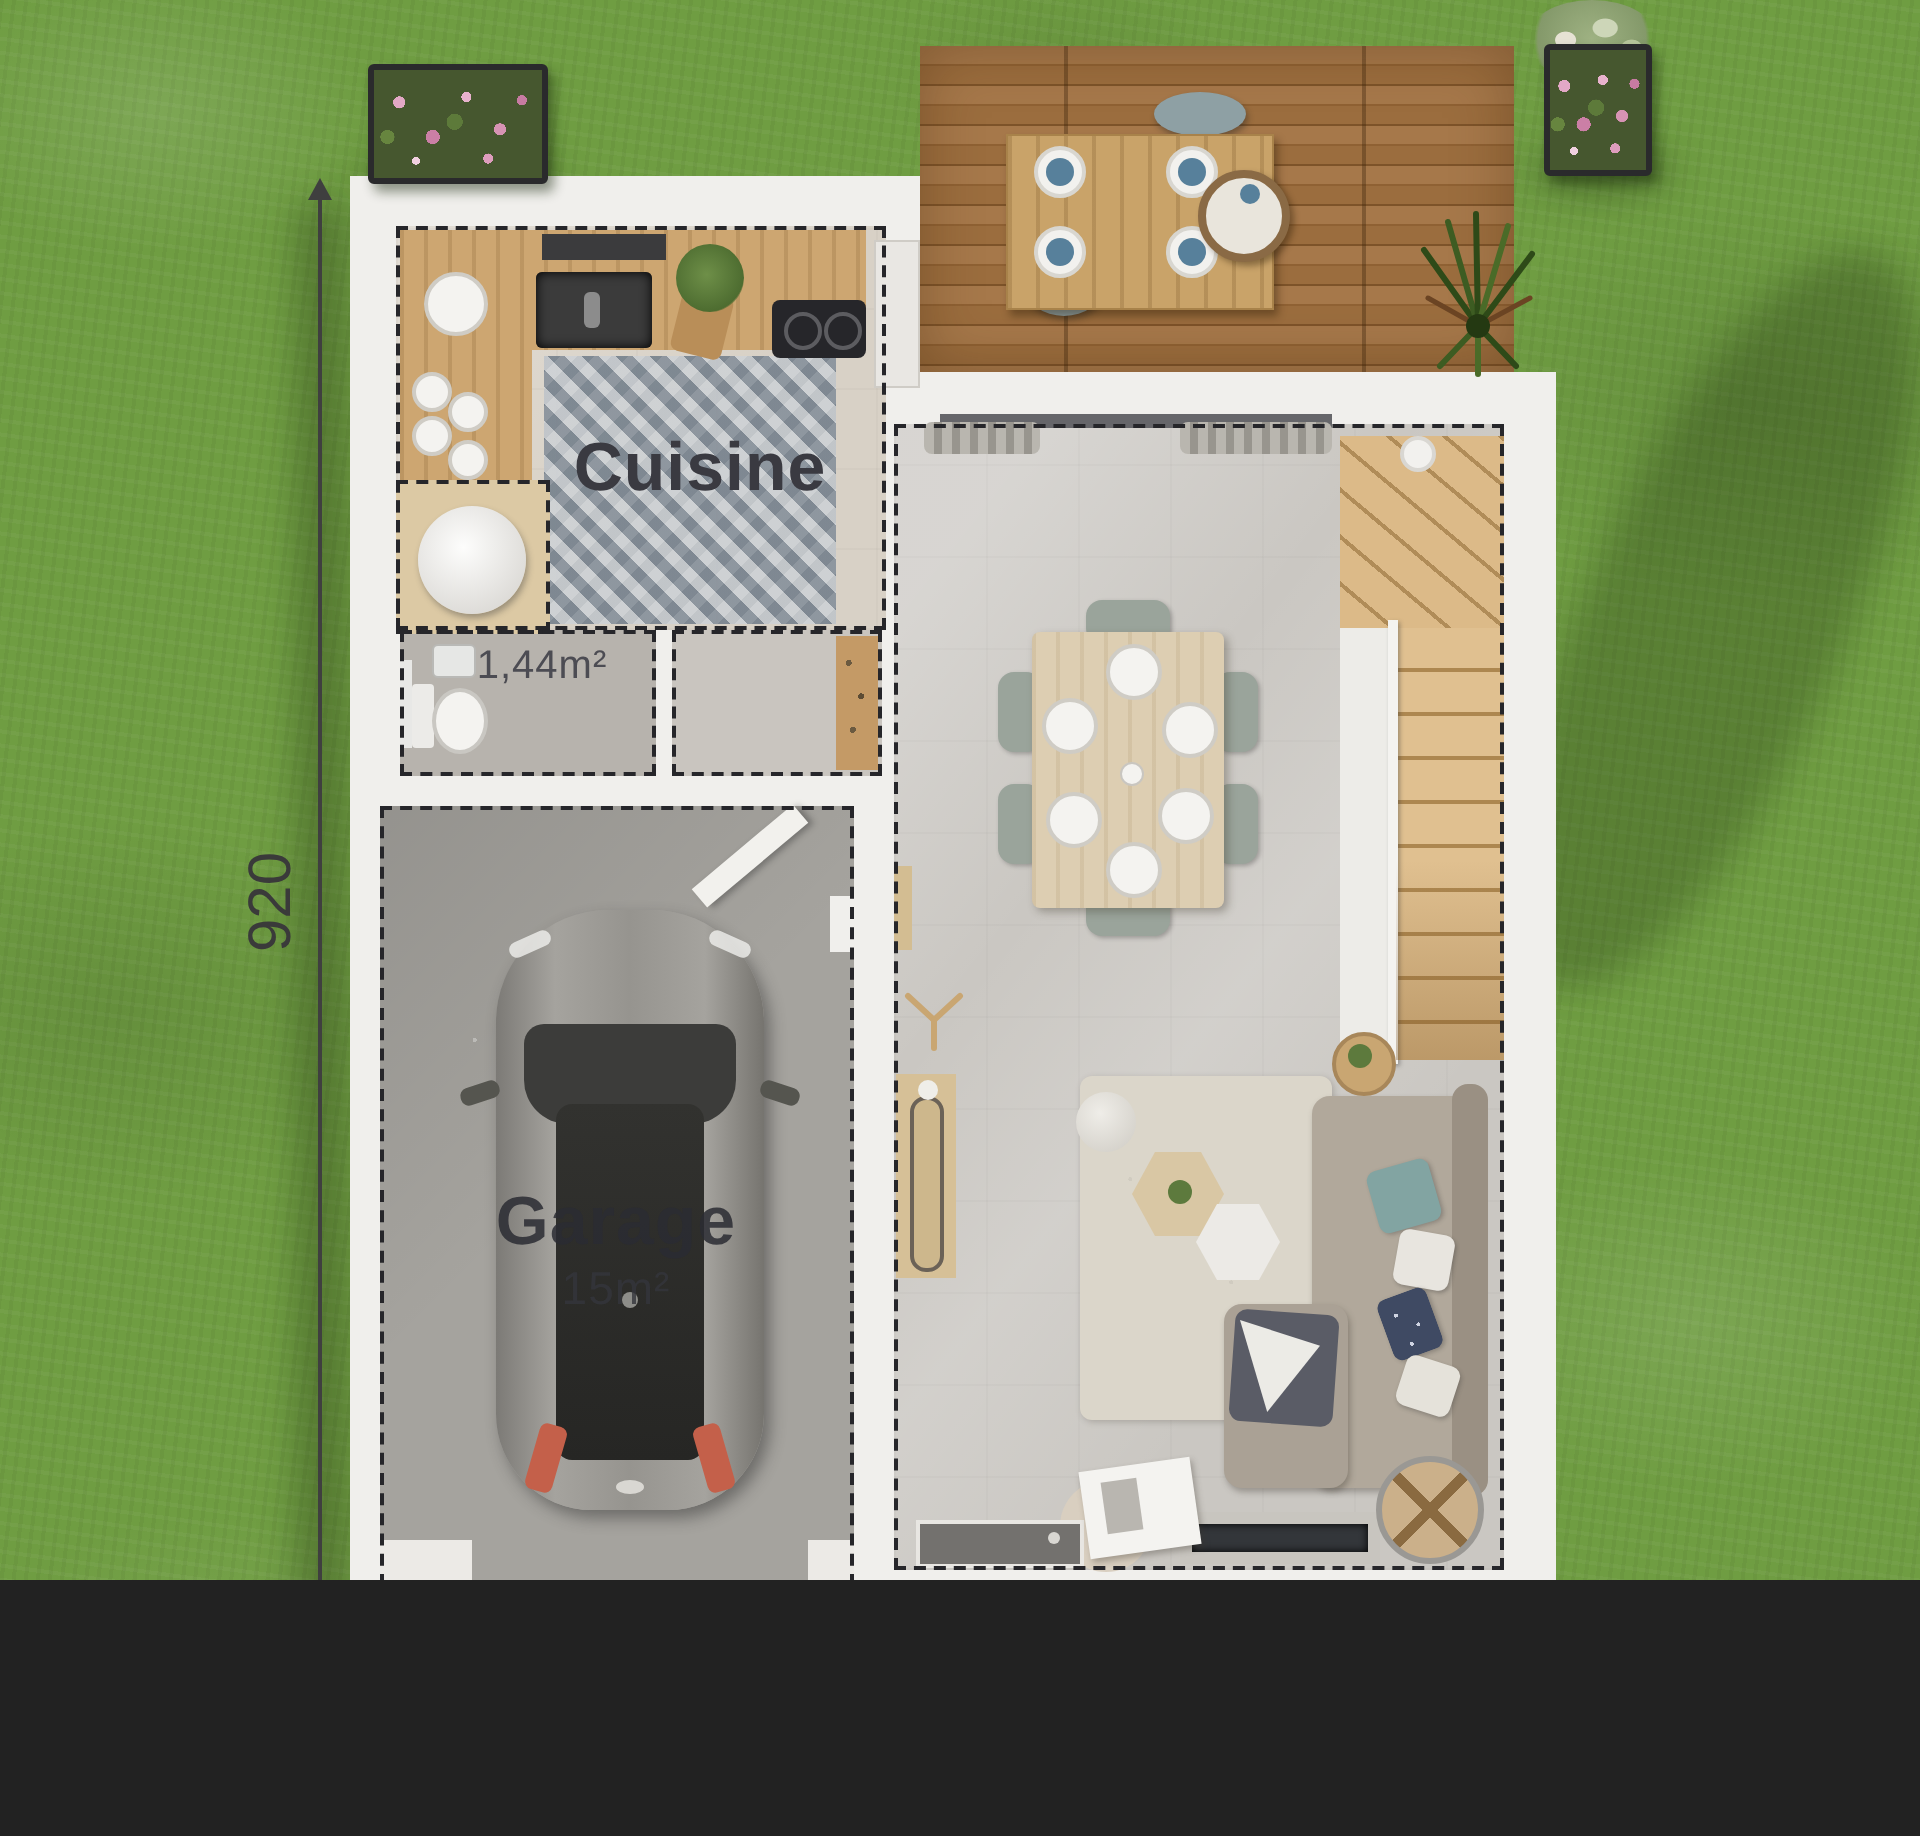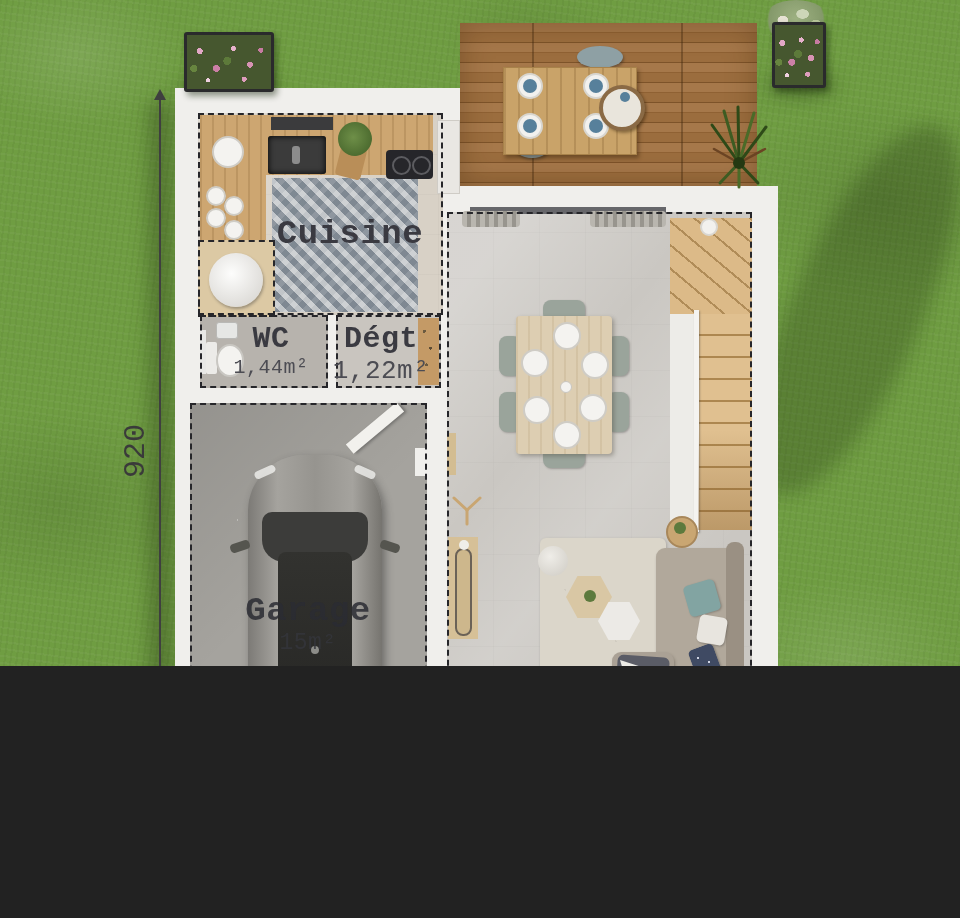--- a/index.html
+++ b/index.html
@@ -1,17 +1,17 @@
 <!DOCTYPE html>
 <html><head>
 <meta charset="utf-8">
 <style>
   html,body{margin:0;padding:0;background:#222;}
-  .stage{position:relative;width:960px;height:666px;overflow:hidden;
-    font-family:Liberation Mono, monospace;background:#ffffff;}
+  .stage{position:relative;width:960px;height:790px;overflow:hidden;
+    font-family:Liberation Sans, sans-serif;background:#ffffff;}
   .abs{position:absolute;}
 
   
   .grass{left:0;top:0;width:960px;height:918px;background-color:#6f9d42;
     background-image:
       radial-gradient(180px 120px at 8% 6%, rgba(255,255,255,.10), transparent 60%),
       radial-gradient(260px 170px at 92% 22%, rgba(0,0,0,.10), transparent 60%),
       radial-gradient(200px 140px at 88% 72%, rgba(255,255,255,.09), transparent 60%),
       radial-gradient(240px 160px at 6% 55%, rgba(0,0,0,.09), transparent 60%),
       radial-gradient(150px 90px at 55% 4%, rgba(0,0,0,.07), transparent 60%),
@@ -343,26 +343,21 @@
   <div class="abs" style="left:254px;top:468px;width:22px;height:8px;background:rgba(240,240,238,.8);border-radius:4px;transform:rotate(-24deg);z-index:8;"></div>
   <div class="abs" style="left:354px;top:468px;width:22px;height:8px;background:rgba(240,240,238,.8);border-radius:4px;transform:rotate(24deg);z-index:8;"></div>
   <div class="abs" style="left:308px;top:740px;width:14px;height:7px;border-radius:50%;background:#d9d7d2;z-index:10;"></div>
 
   <div class="abs room-border" style="left:190px;top:403px;width:237px;height:390px;z-index:30;"></div>
 
   <div class="abs room-label" style="left:250px;top:215px;width:200px;">
     <div class="rname" style="font-size:34px;">Cuisine</div>
   </div>
   <div class="abs room-label" style="left:191px;top:322px;width:160px;">
-    <div class="rname" style="font-size:30px;">WC</div>
     <div class="rarea" style="font-size:20px;">1,44m²</div>
-  </div>
-  <div class="abs room-label" style="left:301px;top:322px;width:160px;">
-    <div class="rname" style="font-size:30px;">Dégt</div>
-    <div class="rarea" style="font-size:26px;">1,22m²</div>
   </div>
   <div class="abs room-label" style="left:208px;top:592px;width:200px;color:rgba(42,44,50,.85);">
     <div class="rname" style="font-size:34px;">Garage</div>
     <div class="rarea" style="font-size:23px;color:rgba(52,54,60,.8);">15m²</div>
   </div>
 
   <div class="abs dim-line" style="left:159px;top:98px;width:2px;height:728px;"></div>
   <div class="abs tri" style="left:154px;top:89px;border-left:6px solid transparent;border-right:6px solid transparent;border-bottom:11px solid #3f3f3f;"></div>
   <div class="abs tri" style="left:154px;top:820px;border-left:6px solid transparent;border-right:6px solid transparent;border-top:11px solid #3f3f3f;"></div>
   <div class="abs dim-label" style="left:76px;top:434px;width:120px;transform:rotate(-90deg);color:#3a3a3a;">920</div>

